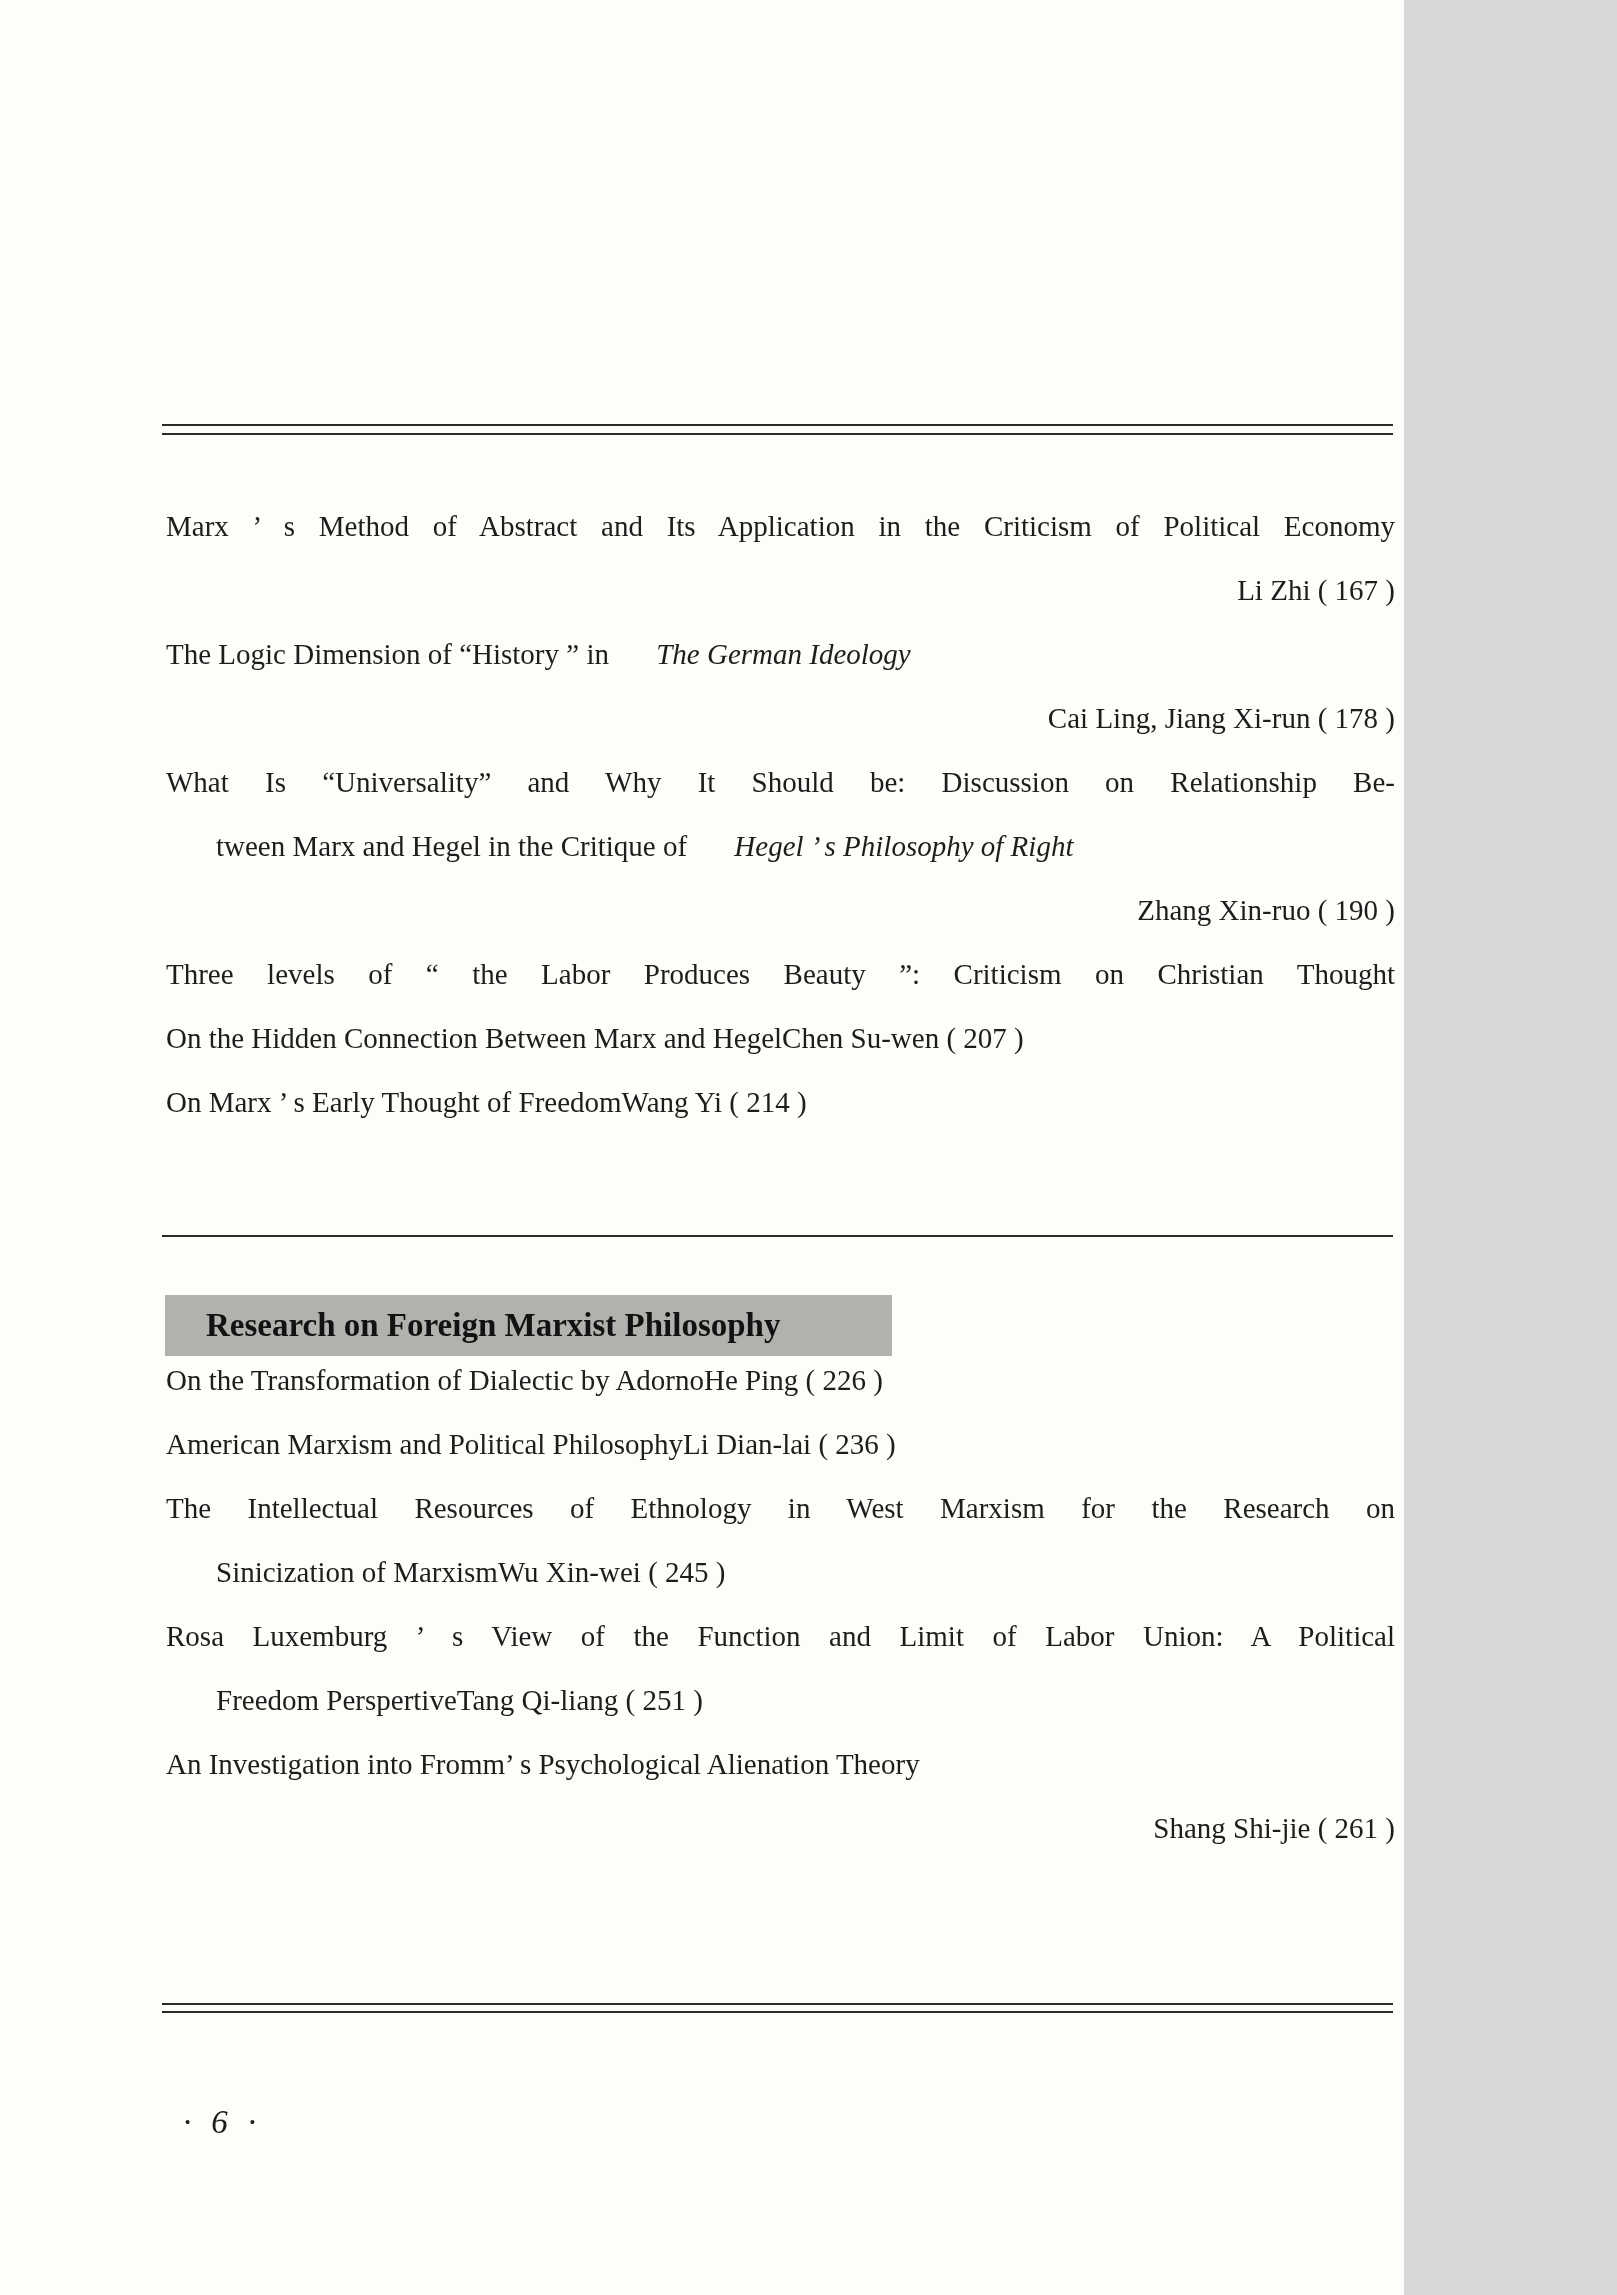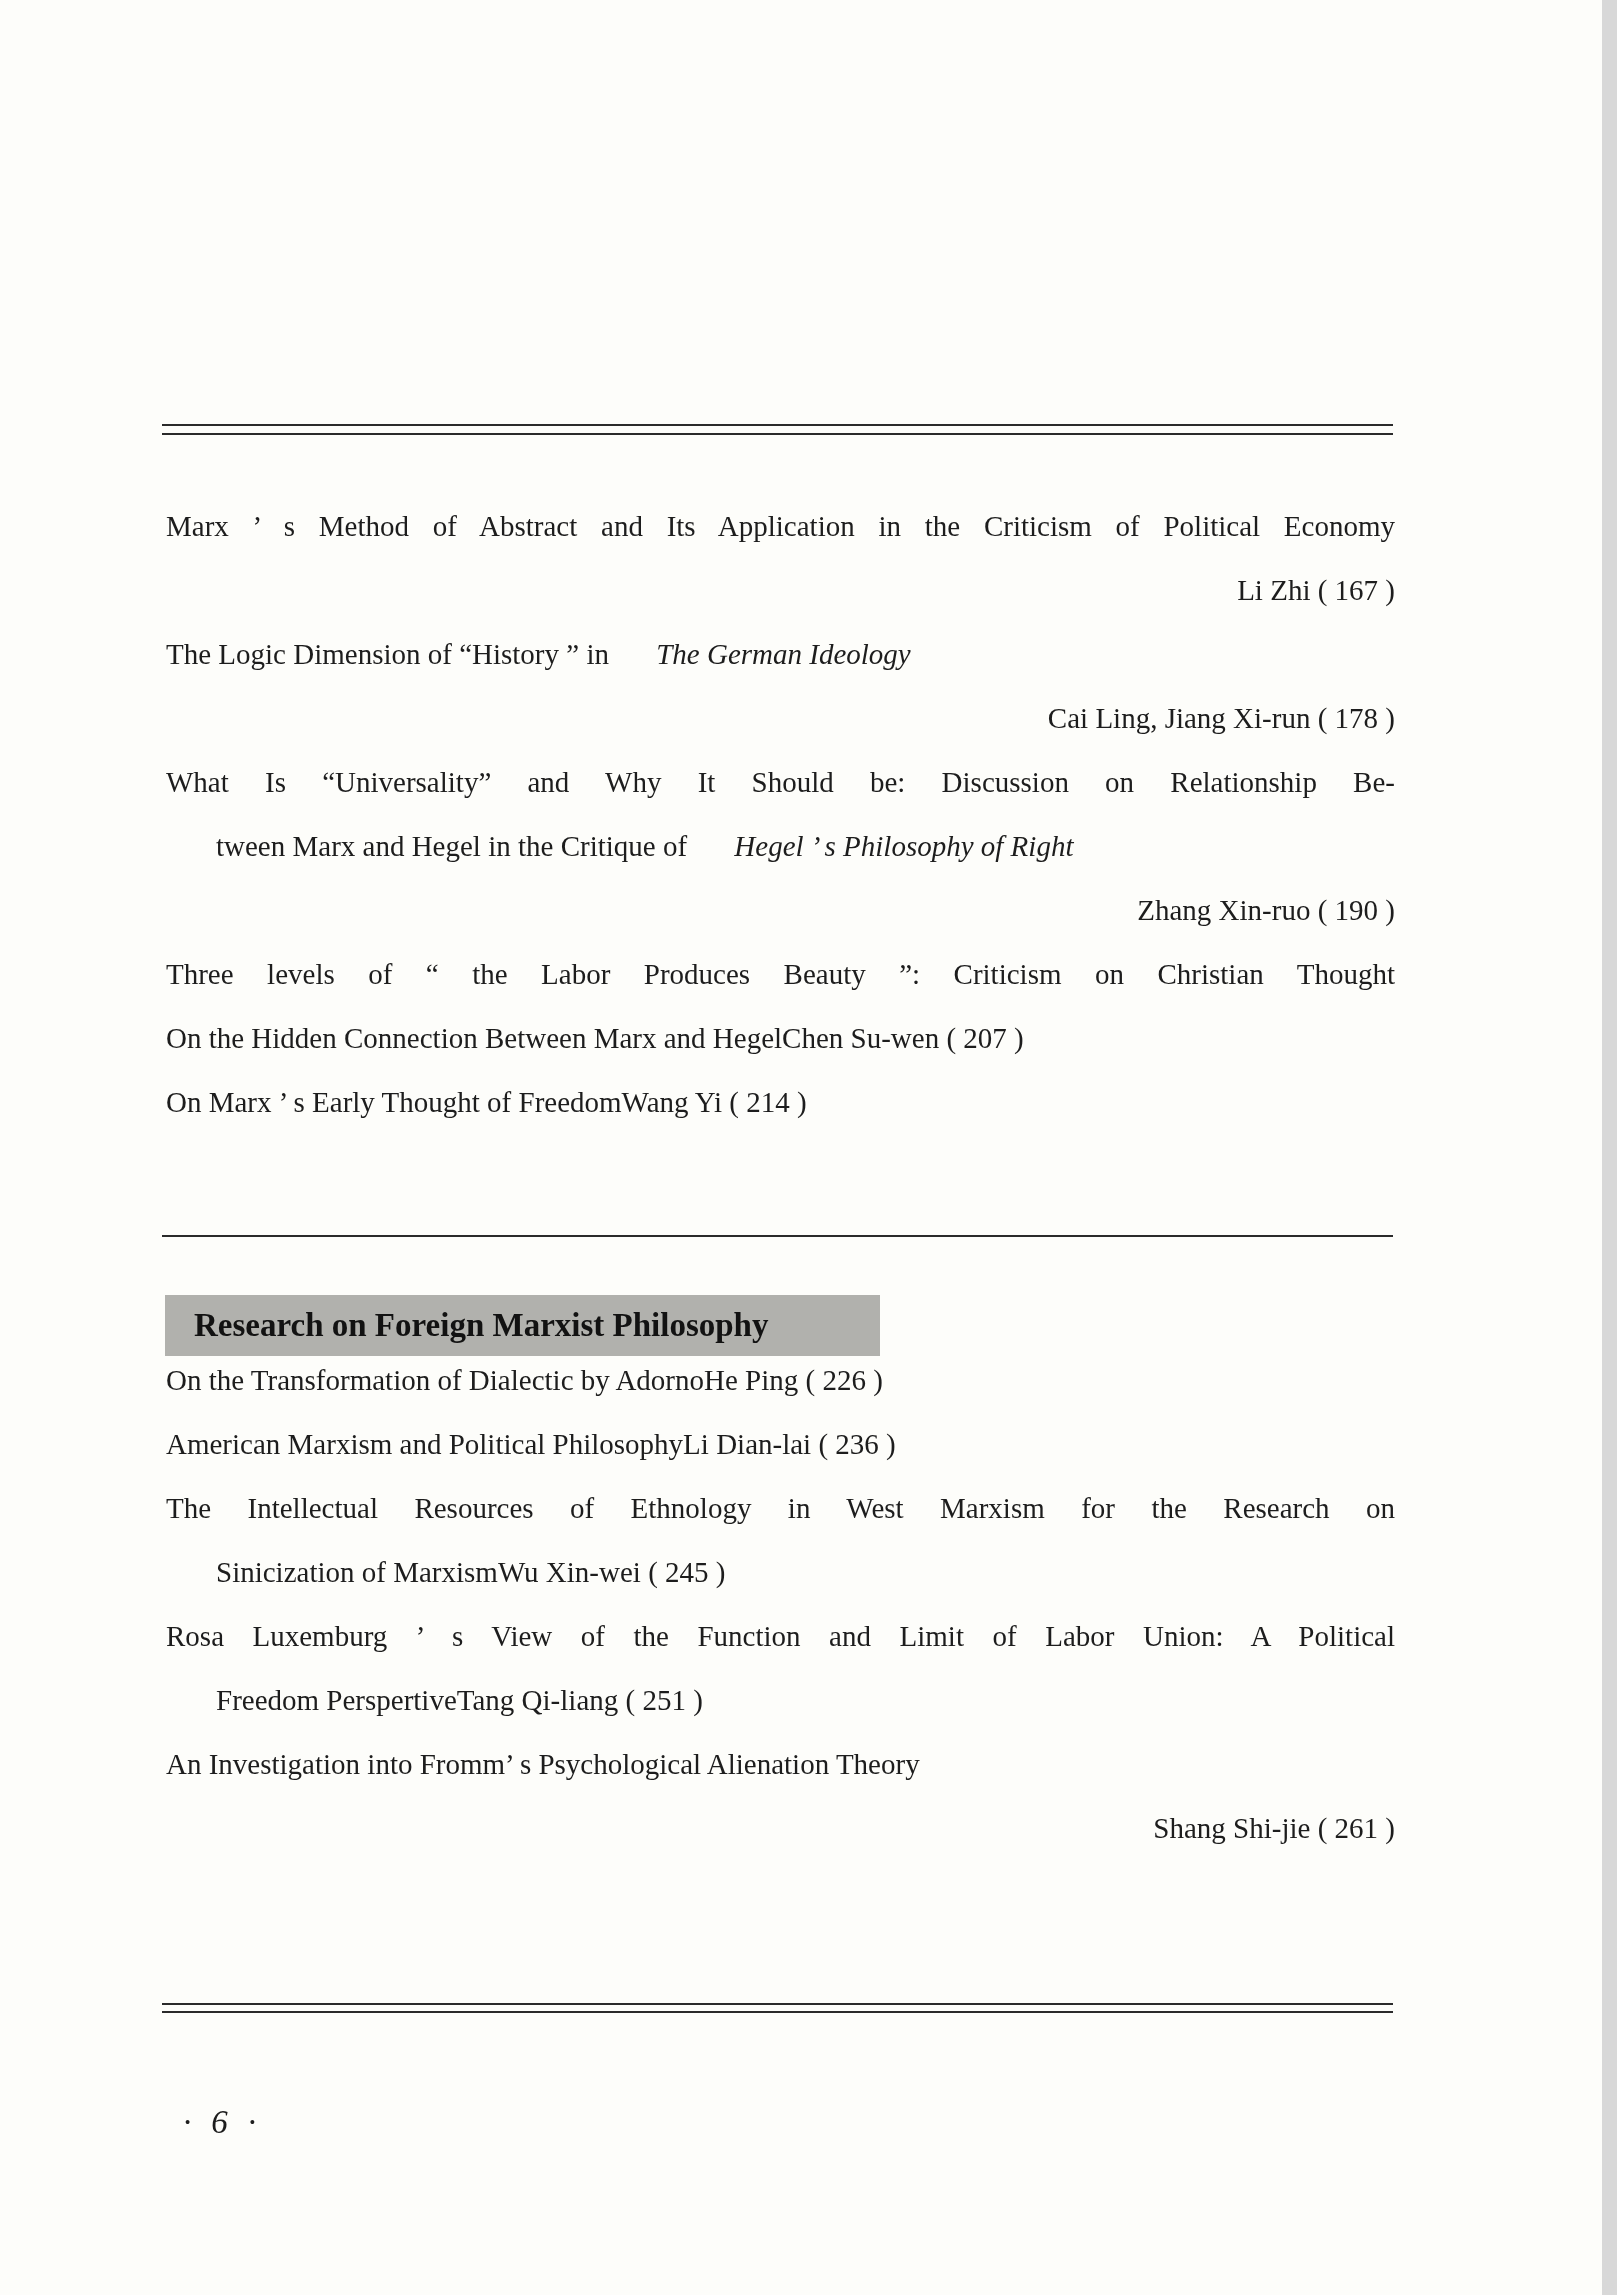--- a/index.html
+++ b/index.html
@@ -1,39 +1,39 @@
 <!DOCTYPE html>
 <html style="font-size:10.4px"><head>
 <meta charset="utf-8">
 <style>
   html,body{margin:0;padding:0;background:#d8d8d8;}
   .page{
     position:relative;
-    width:1602px;height:2295px;
+    width:1404px;height:2295px;
     background:#fdfdfa;
     font-family:"Liberation Serif","DejaVu Serif",serif;
     color:#1d1d1d;
     overflow:hidden;
   }
   .rule{position:absolute;left:162px;width:1231px;}
   .rule.double-top{top:424px;height:7.2px;border-top:2.6px solid #2a2a2a;border-bottom:2.6px solid #2a2a2a;}
   .rule.single-mid{top:1235px;height:0;border-top:2.6px solid #2a2a2a;}
   .rule.double-bottom{top:2003px;height:5.9px;border-top:2px solid #2a2a2a;border-bottom:2px solid #2a2a2a;}
   .list{position:absolute;left:166px;width:1229px;}
   #listA{top:494px;}
   #listB{top:1348px;}
   .ln{height:64px;line-height:64px;font-size:29px;}
   .ind{padding-left:50px;}
   .right{text-align:right;}
   .just{text-align:justify;text-align-last:justify;}
   .split{display:flex;}
   .it{font-style:italic;margin-left:40px;}
   .section-header{
     position:absolute;left:165px;top:1295px;
-    width:686px;height:61px;padding-left:29px;
+    width:686px;height:61px;padding-left:41px;
     background:#b1b1ad;color:#121212;
     font-weight:bold;font-size:33px;line-height:61px;
   }
   .page-num{
     position:absolute;left:183px;top:2104px;
     font-size:33px;font-style:italic;word-spacing:11.7px;
   }
 </style>
 </head>
 <body>

